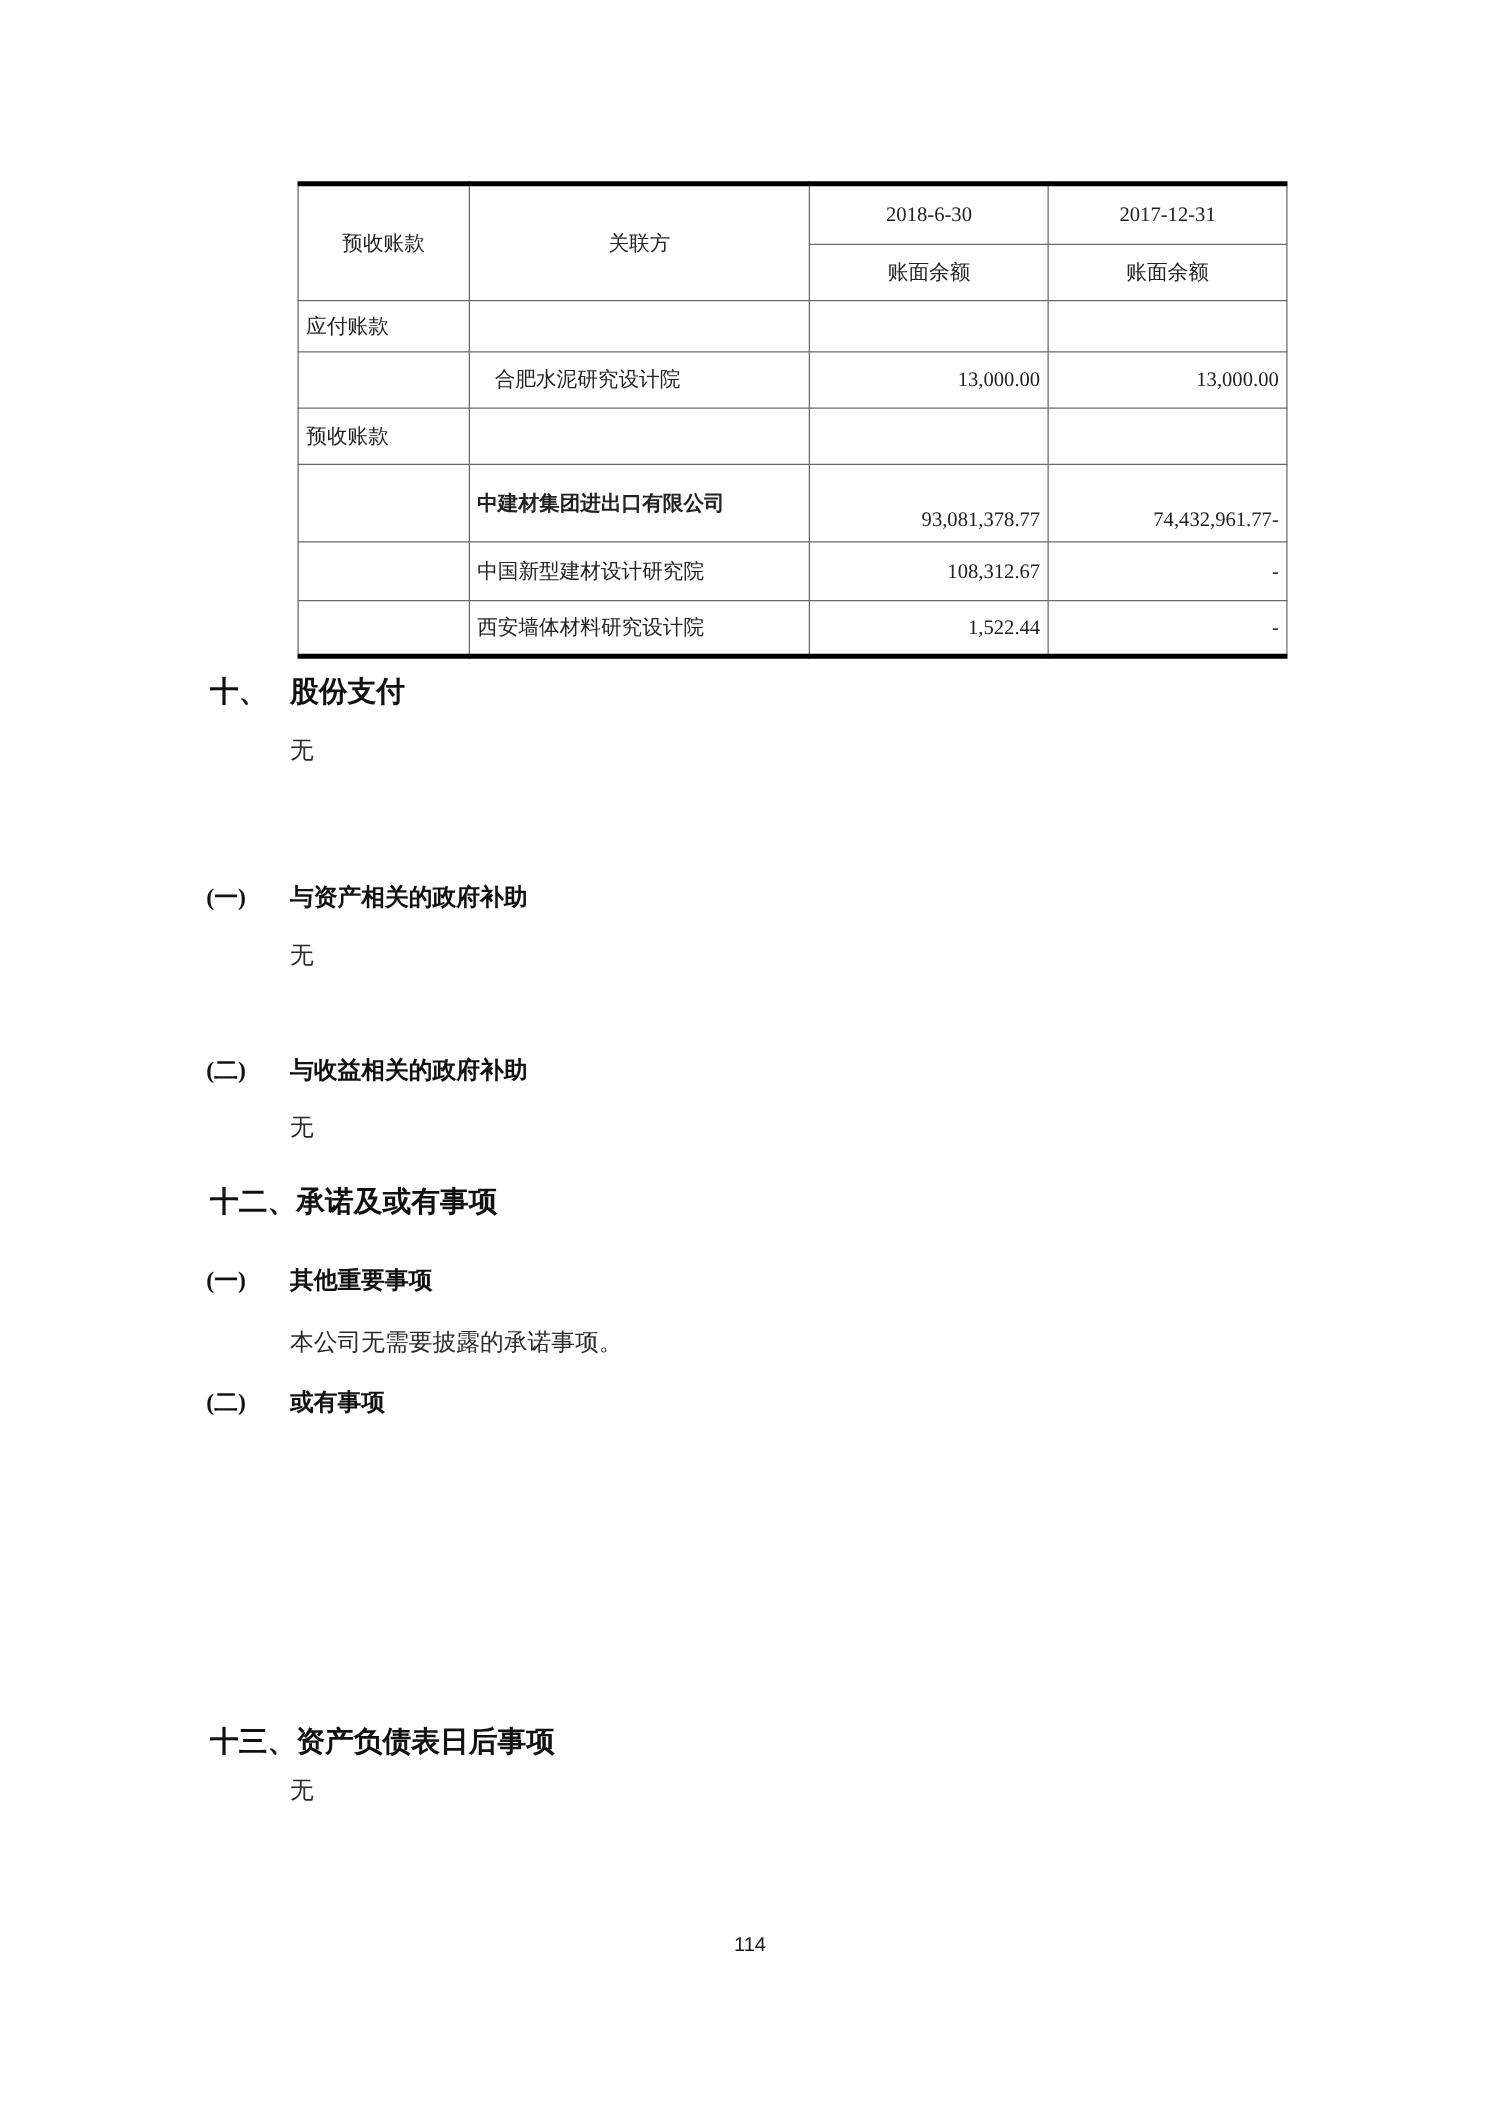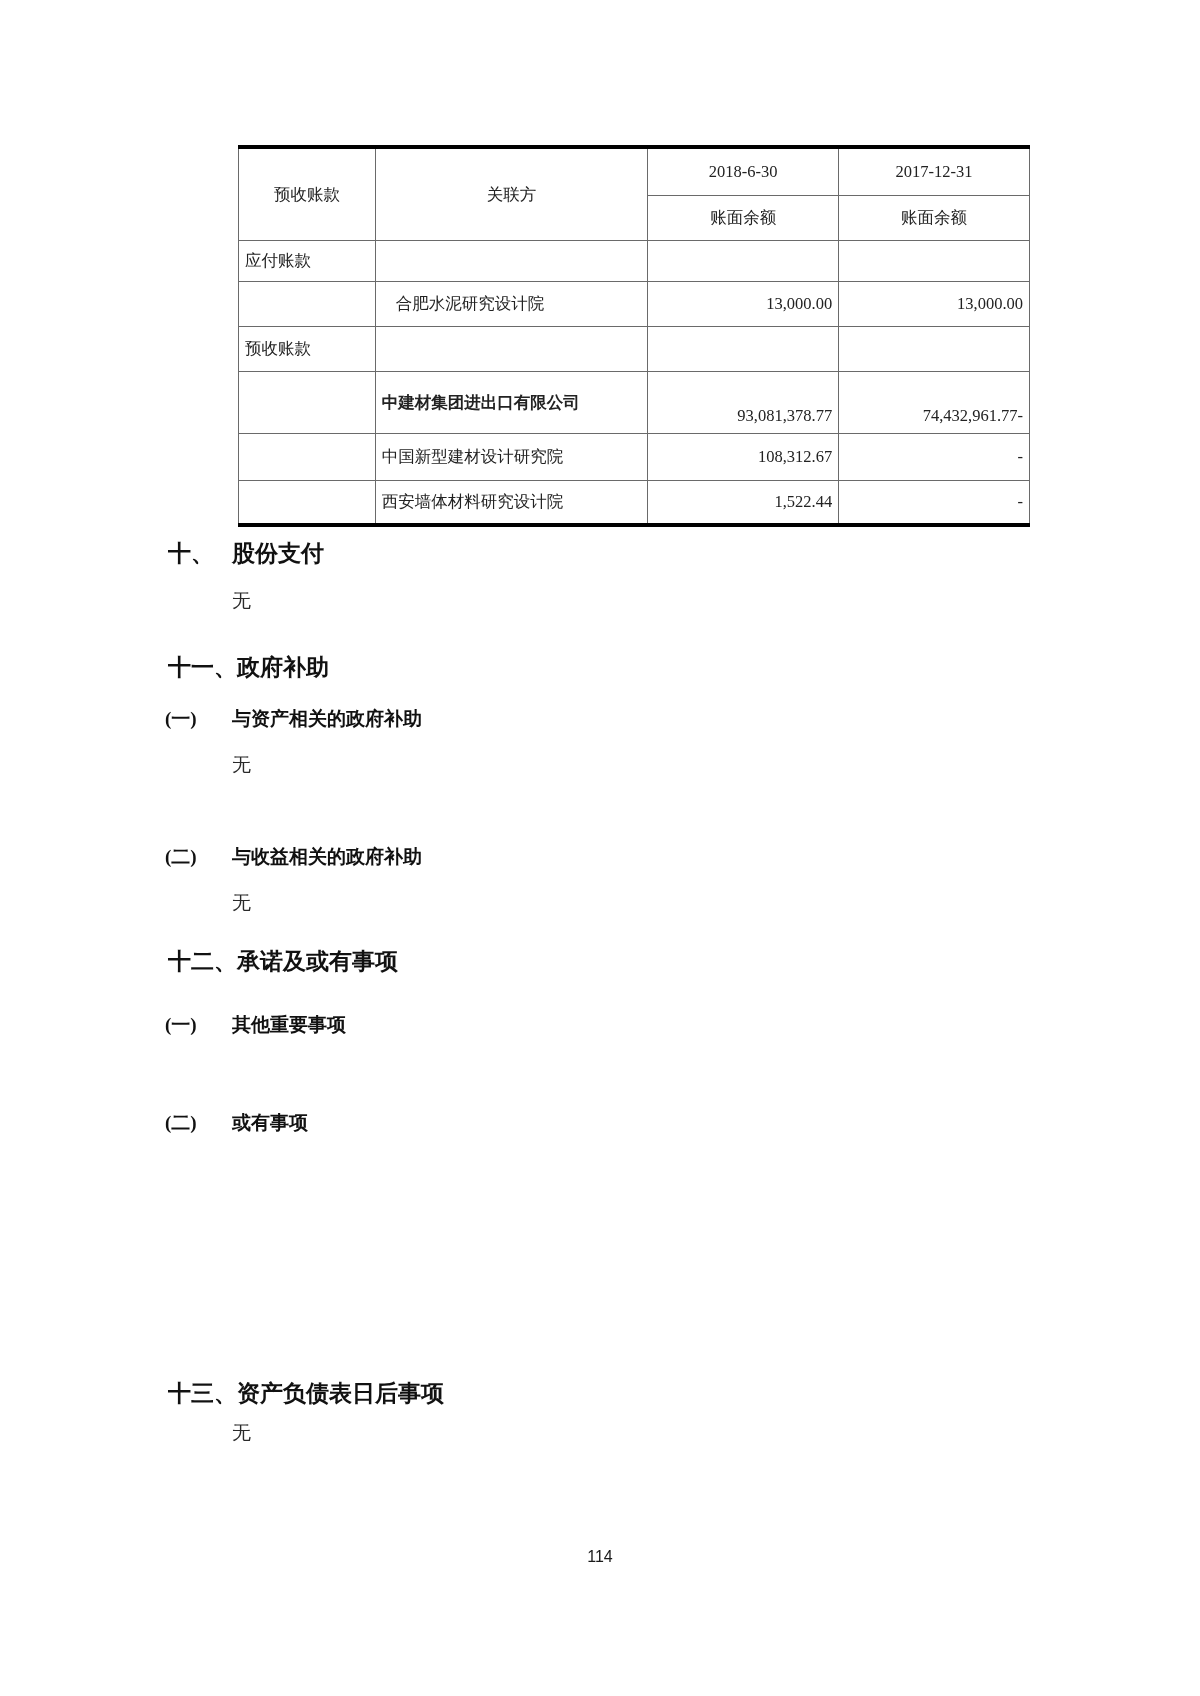--- a/index.html
+++ b/index.html
@@ -131,43 +131,40 @@
       </tbody>
     </table>
   </div>
 
   <div class="abs sec" style="top:538px">
     <span class="sec-num">十、</span>
     <span class="sec-title">股份支付</span>
   </div>
   <div class="abs body-text" style="top:588px">无</div>
 
-  <div class="abs sec" style="top:652px">
-    <span class="sec-num">十一、</span>
-    <span class="sec-title">政府补助</span>
-  </div>
   <div class="abs sub" style="top:706px">
     <span class="sub-num">(一)</span>
     <span class="sub-title">与资产相关的政府补助</span>
   </div>
   <div class="abs body-text" style="top:752px">无</div>
   <div class="abs sub" style="top:844px">
     <span class="sub-num">(二)</span>
     <span class="sub-title">与收益相关的政府补助</span>
   </div>
   <div class="abs body-text" style="top:890px">无</div>
 
   <div class="abs sec" style="top:946px">
     <span class="sec-num">十二、</span>
     <span class="sec-title">承诺及或有事项</span>
   </div>
   <div class="abs sub" style="top:1012px">
     <span class="sub-num">(一)</span>
     <span class="sub-title">其他重要事项</span>
   </div>
+  <div class="abs body-text" style="top:1062px">本公司无需要披露的承诺事项。</div>
   <div class="abs sub" style="top:1110px">
     <span class="sub-num">(二)</span>
     <span class="sub-title">或有事项</span>
   </div>
 
   <div class="abs sec" style="top:1378px">
     <span class="sec-num">十三、</span>
     <span class="sec-title">资产负债表日后事项</span>
   </div>
   <div class="abs body-text" style="top:1420px">无</div>

